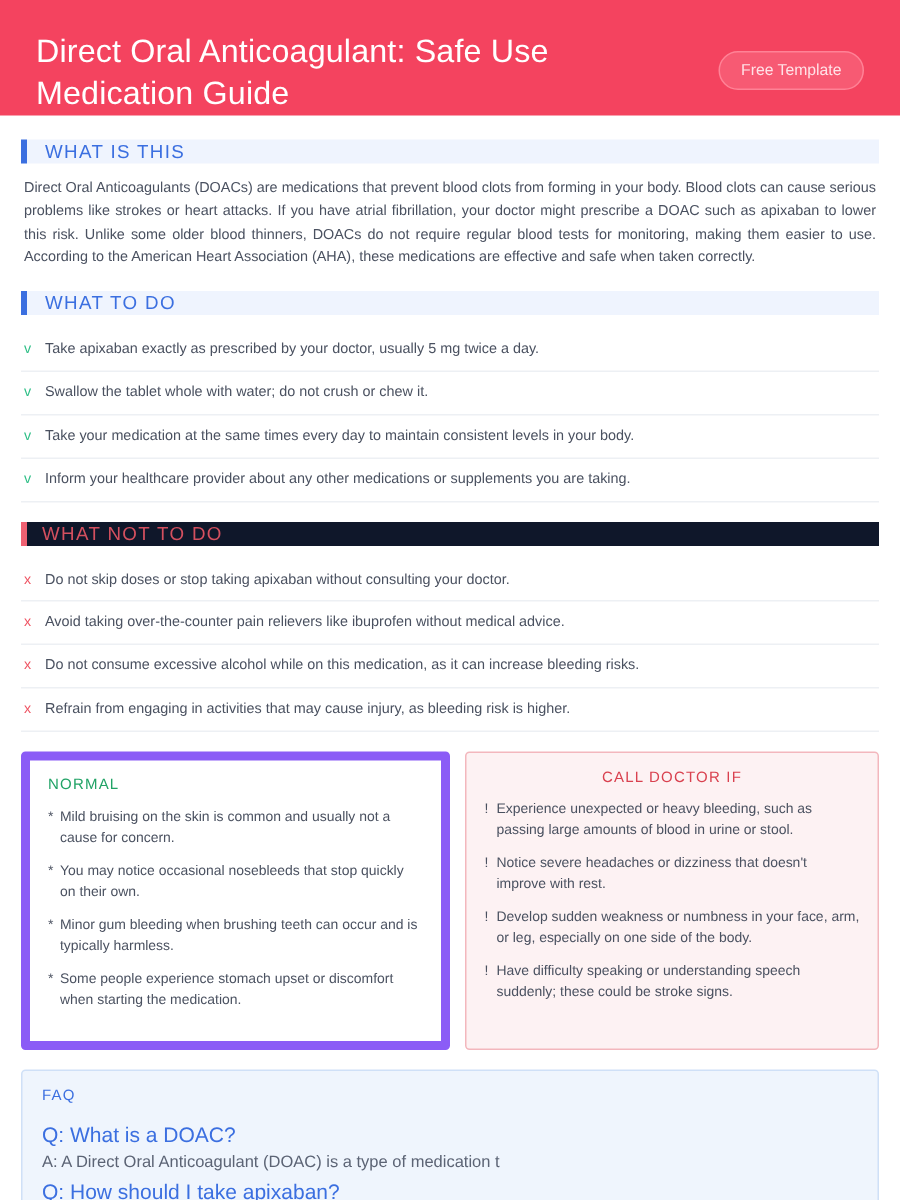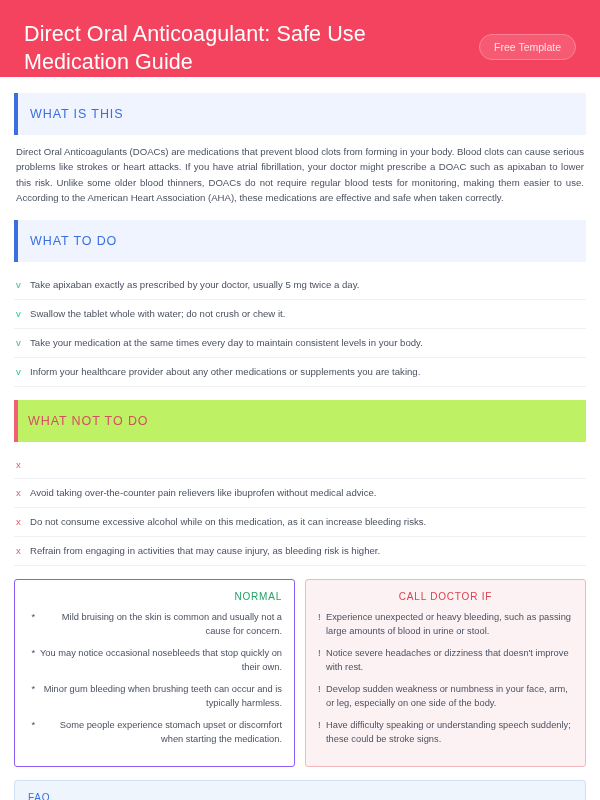--- a/index.html
+++ b/index.html
@@ -53,41 +53,41 @@
   
   .content {
     padding: 16px 14px 0 14px;
     flex: 1;
   }
 
   
   .sec-head {
     display: flex;
     align-items: flex-end;
-    height: 42px;
+    height: 16px;
     margin-bottom: 9px;
   }
   .sec-bar {
     width: 4px;
     align-self: stretch;
     flex: 0 0 4px;
   }
   .sec-label {
     flex: 1;
     align-self: stretch;
     display: flex;
     align-items: center;
     padding-left: 12px;
     font-size: 12.5px;
     letter-spacing: 0.9px;
   }
   .sec-head.blue .sec-bar { background: #3b6fe0; }
   .sec-head.blue .sec-label { background: #eff4fe; color: #3b6fe0; }
   .sec-head.red  .sec-bar { background: #ef6172; }
-  .sec-head.red  .sec-label { background: #bef264; color: #d4505f; padding-left: 10px; }
+  .sec-head.red  .sec-label { background: #0f172a; color: #d4505f; padding-left: 10px; }
 
   .para {
     font-size: 9.6px;
     line-height: 1.62;
     color: #4a5160;
     text-align: justify;
     padding: 0 2px;
     margin-bottom: 14px;
   }
 
@@ -115,21 +115,21 @@
     display: flex;
     gap: 10px;
     margin-bottom: 13px;
   }
   .box {
     flex: 1 1 0;
     border-radius: 3px;
     padding: 11px 12px 12px 12px;
     min-height: 138px;
   }
-  .box.normal { border: 1px solid #8b5cf6; background: #ffffff; text-align: right; }
+  .box.normal { border: 6px solid #8b5cf6; background: #ffffff; }
   .box.call   { border: 1px solid #f3b7bd; background: #fdf2f3; }
   .box-title {
     font-size: 10px;
     letter-spacing: 0.8px;
     margin-bottom: 9px;
   }
   .box.normal .box-title { color: #21a366; }
   .box.call   .box-title { color: #d9414f; text-align: center; }
   .box-item {
     display: flex;
@@ -215,20 +215,21 @@
       </div>
     </div>
 
     <div class="sec-head red">
       <div class="sec-bar"></div>
       <div class="sec-label">WHAT NOT TO DO</div>
     </div>
     <div class="list">
       <div class="row dont">
         <span class="mark">x</span>
+        <span>Do not skip doses or stop taking apixaban without consulting your doctor.</span>
       </div>
       <div class="row dont">
         <span class="mark">x</span>
         <span>Avoid taking over-the-counter pain relievers like ibuprofen without medical advice.</span>
       </div>
       <div class="row dont">
         <span class="mark">x</span>
         <span>Do not consume excessive alcohol while on this medication, as it can increase bleeding risks.</span>
       </div>
       <div class="row dont">

